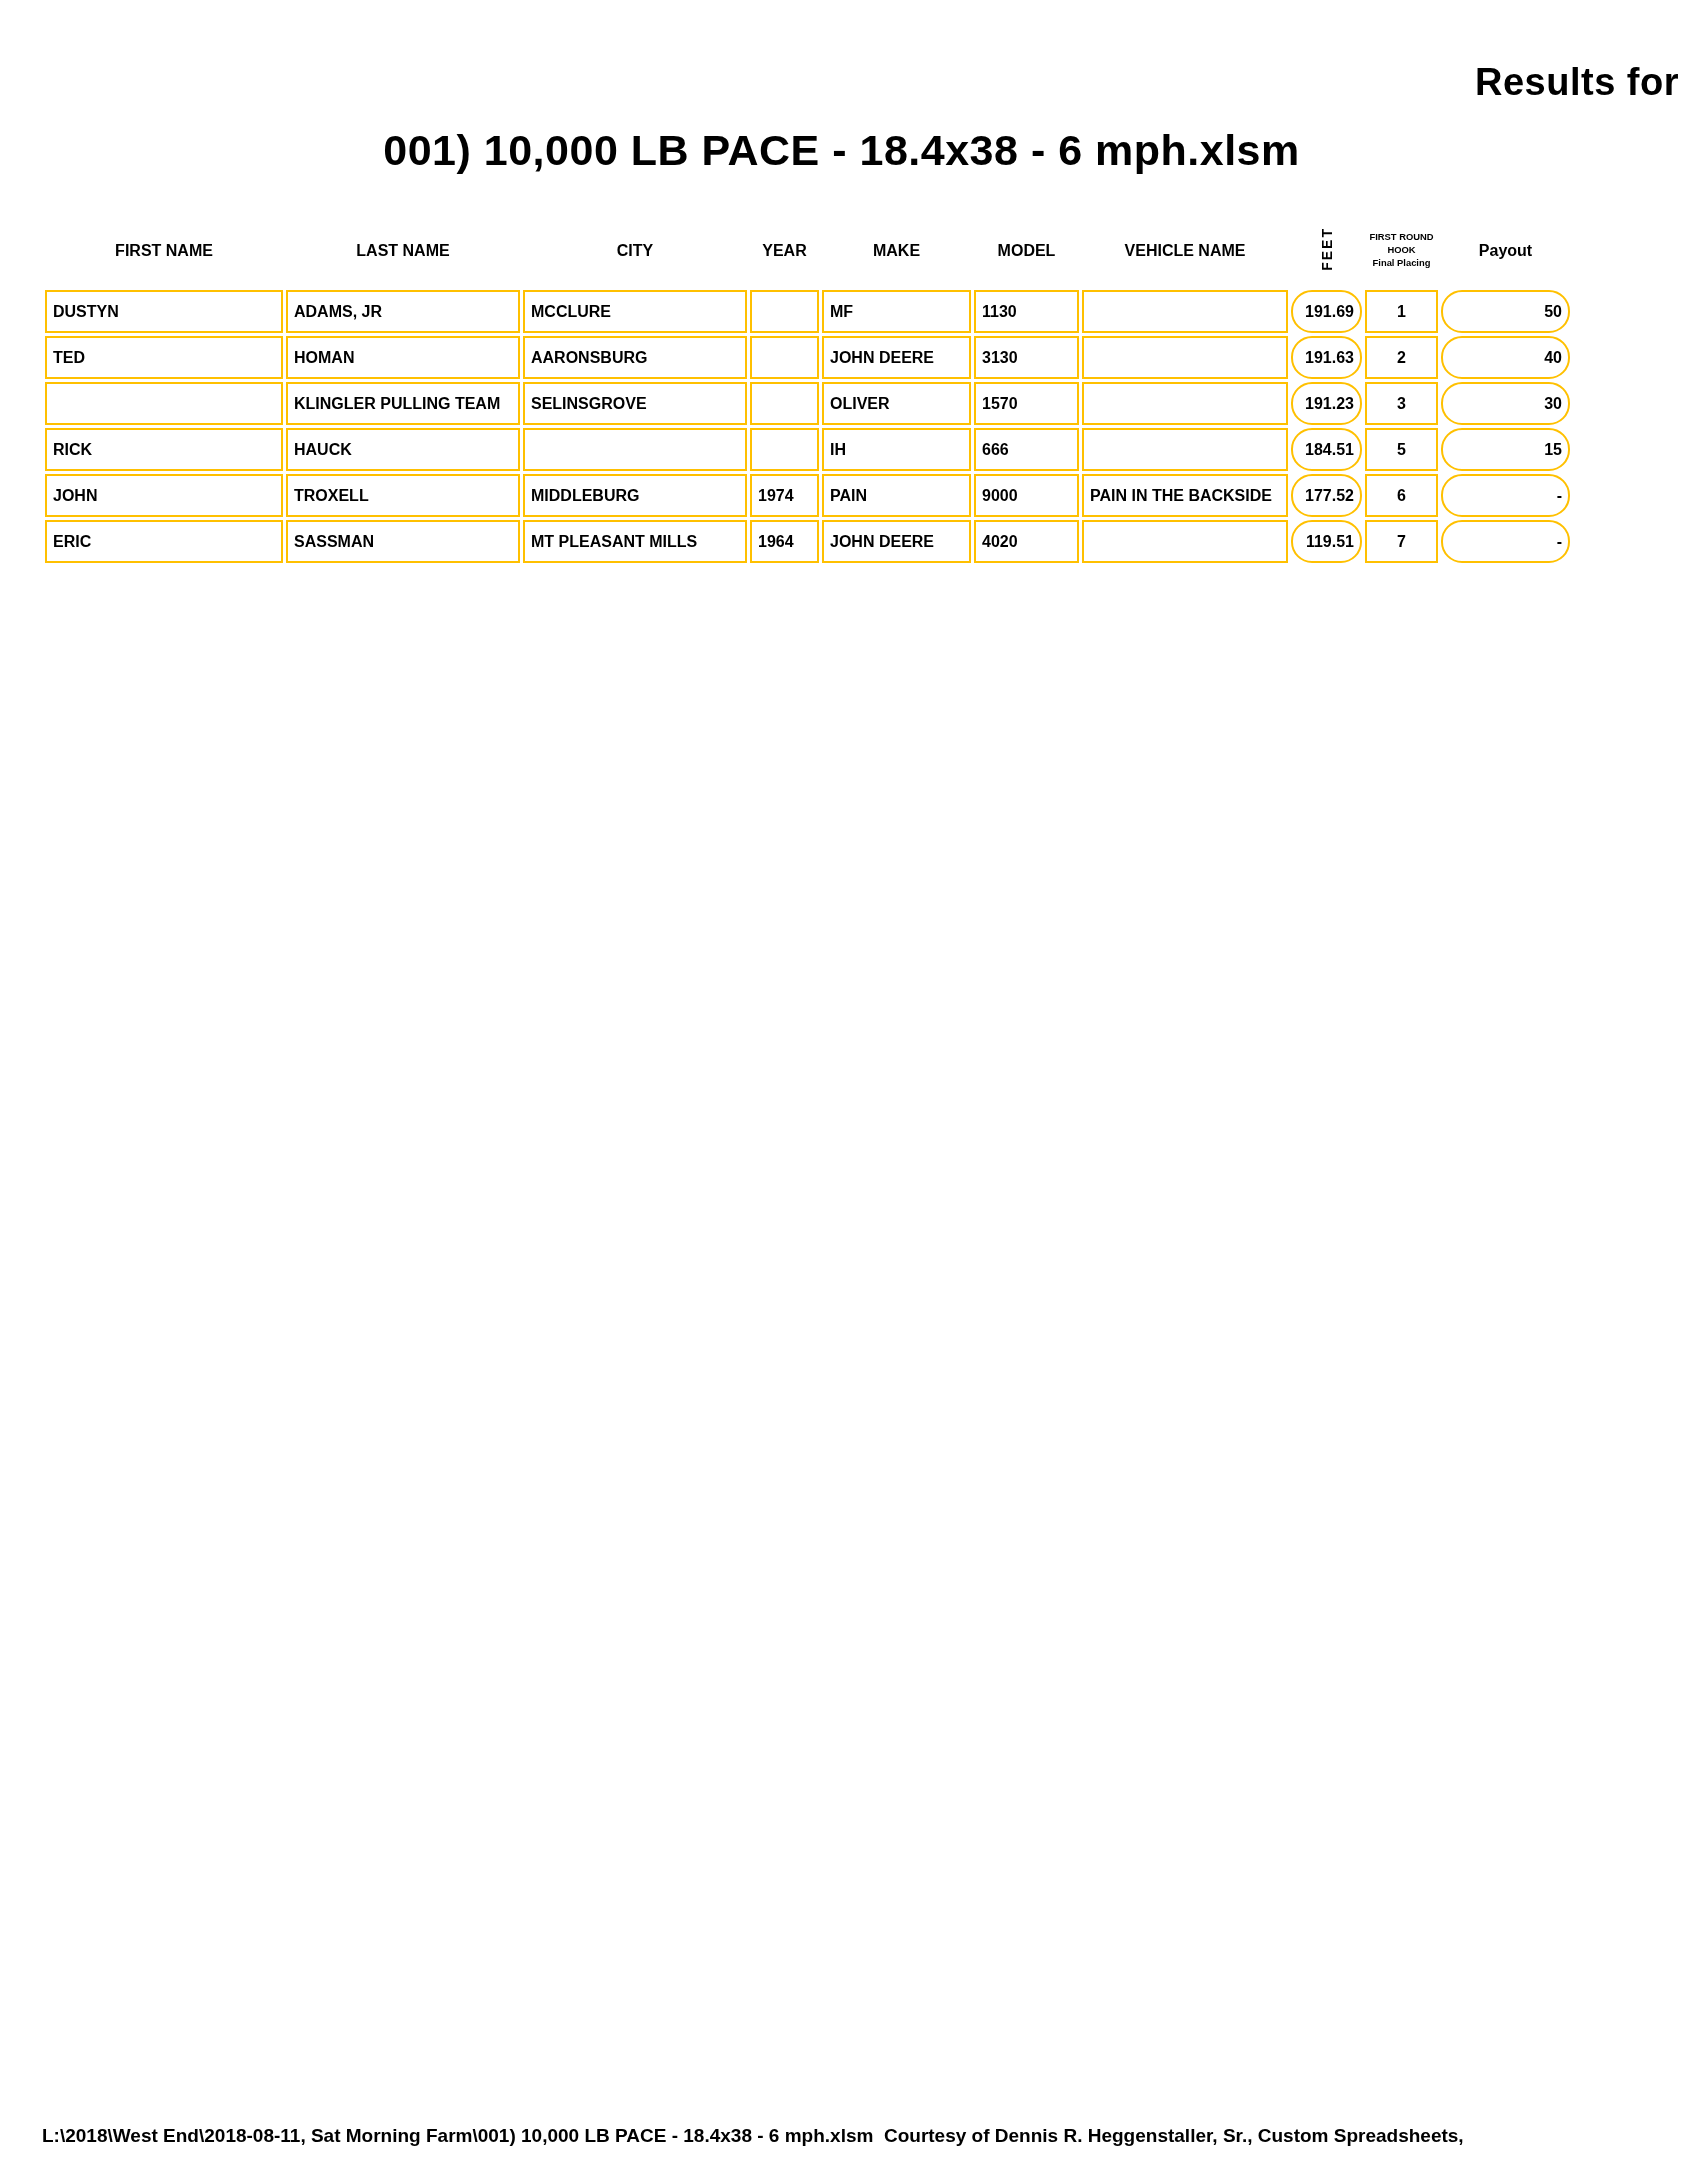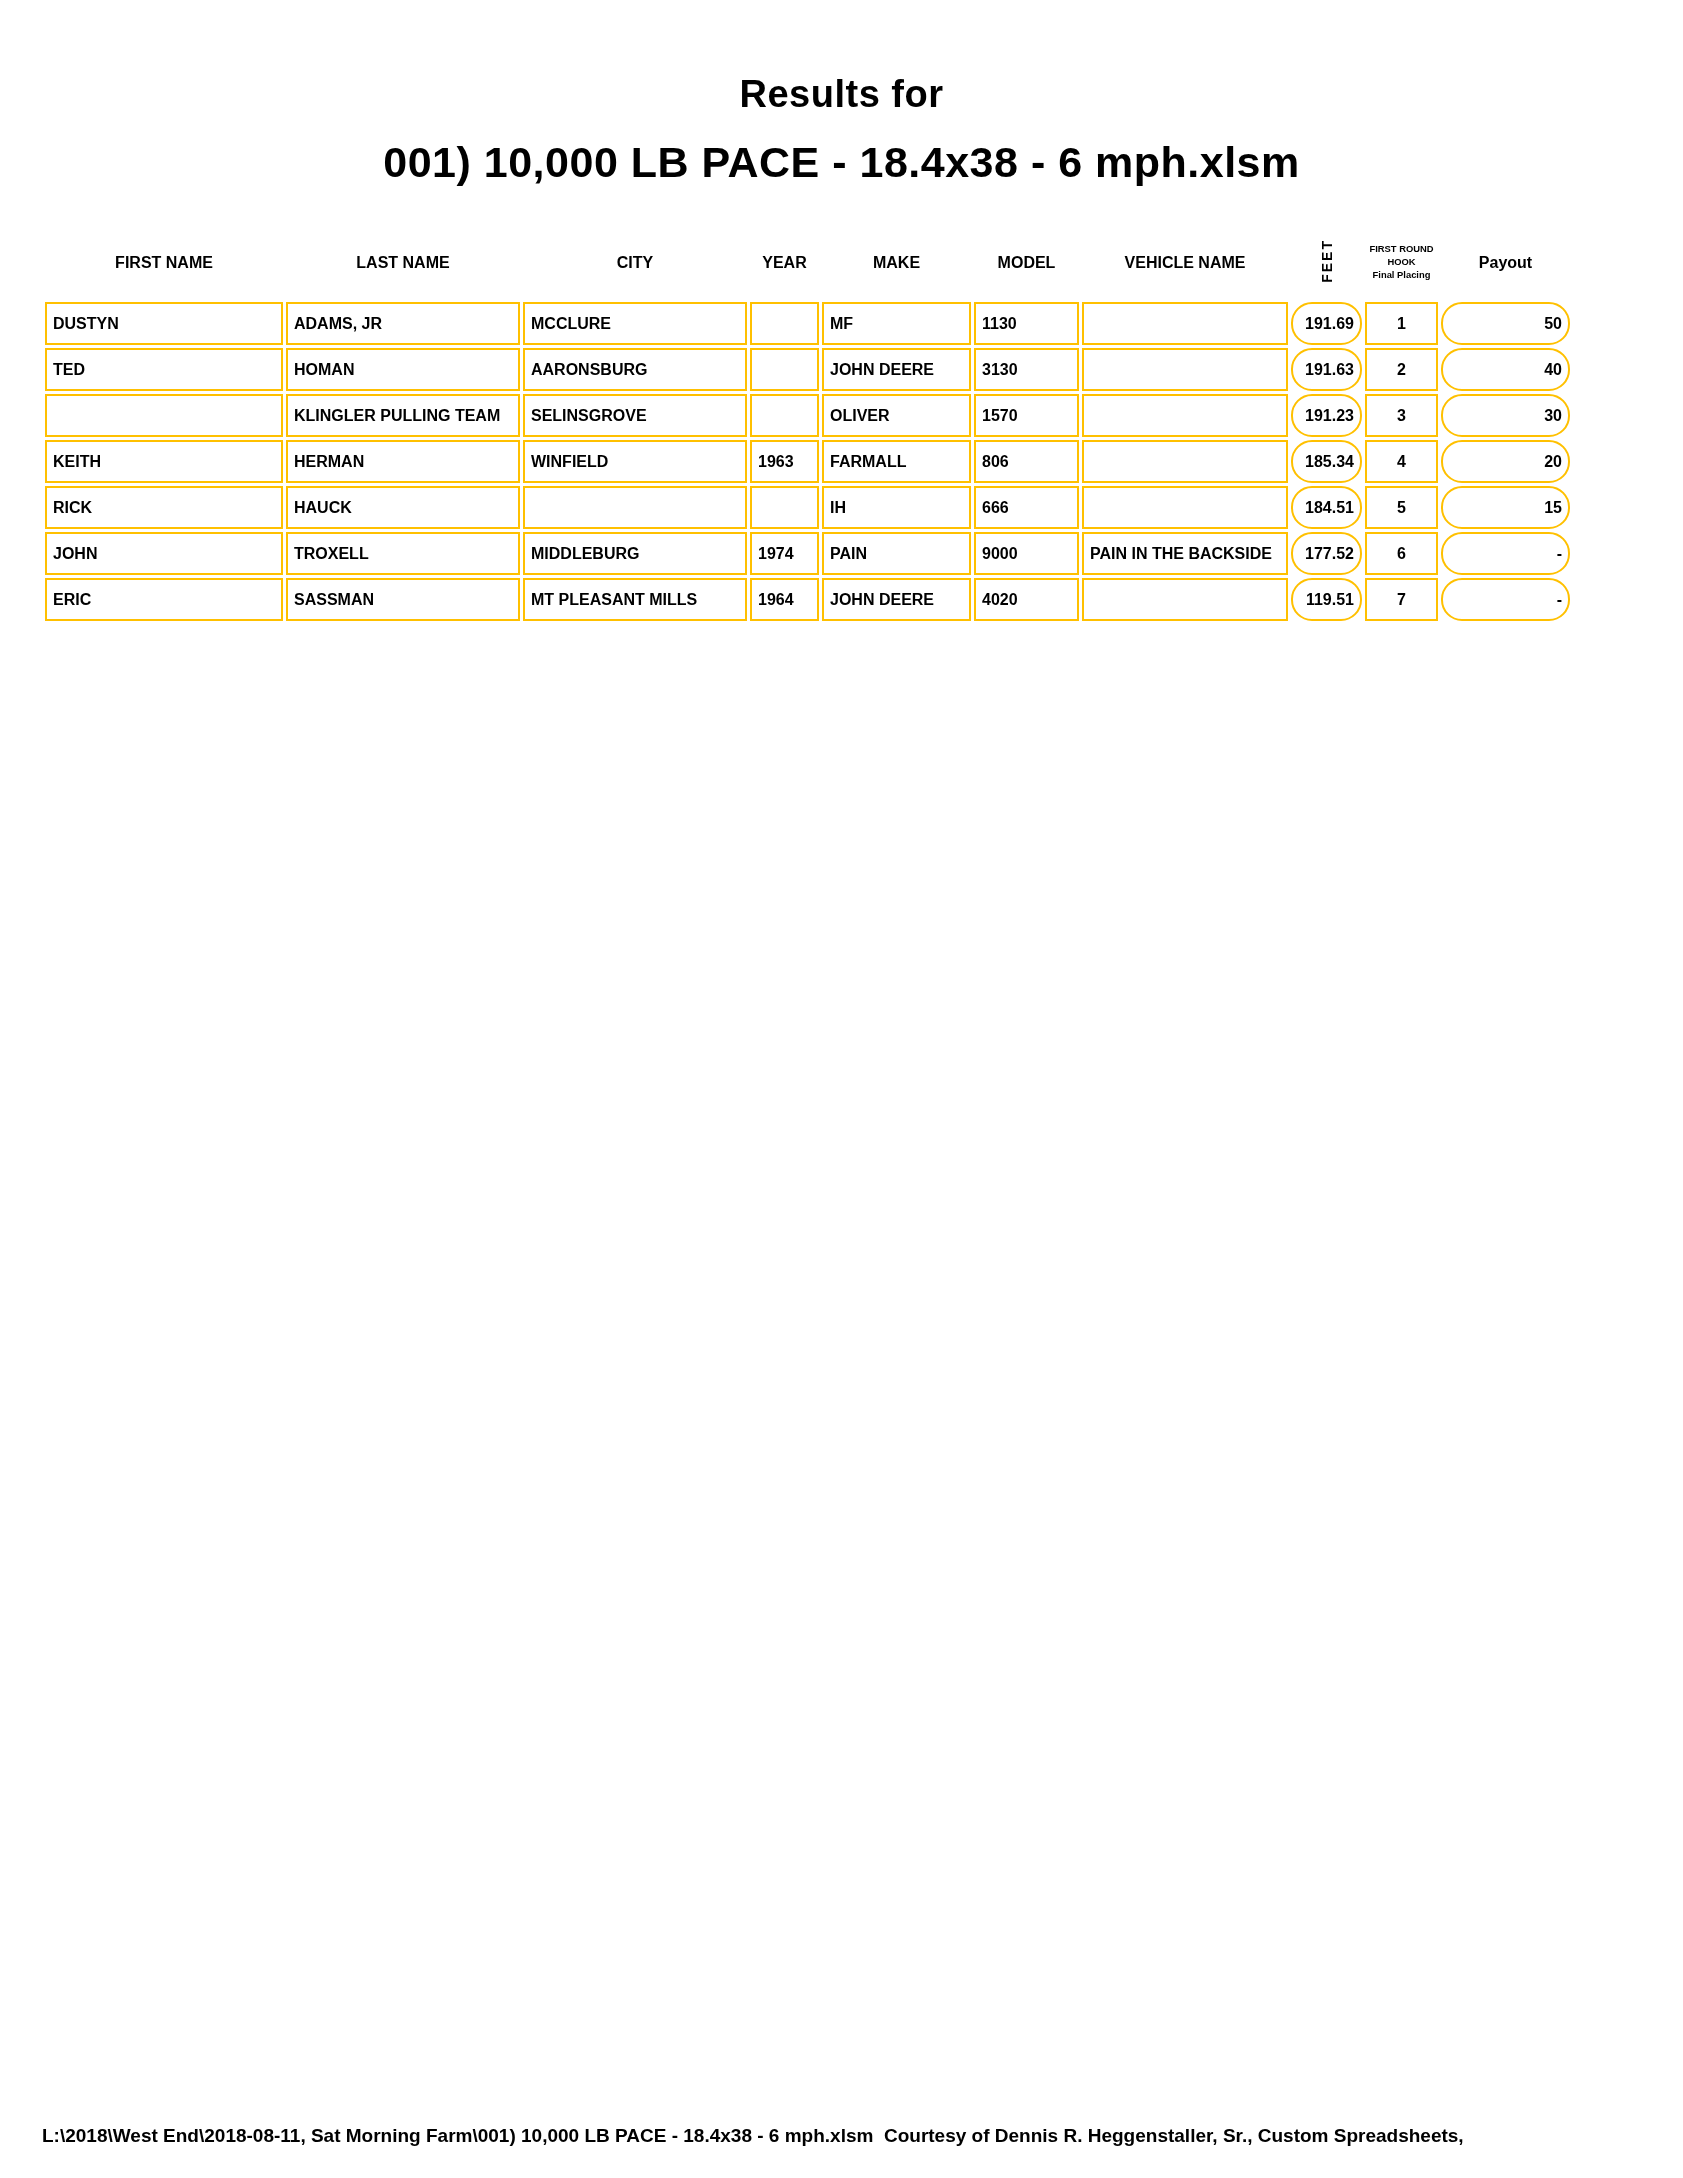--- a/index.html
+++ b/index.html
@@ -6,22 +6,22 @@
   .page {
     position:relative;
     width:1683px; height:2178px;
     background:#ffffff;
     color:#000000;
     font-family:"Liberation Sans", sans-serif;
     overflow:hidden;
     margin:0 auto;
   }
   .title-line1 {
-    margin:16px; padding-top:57px;
-    text-align:center;
+    margin:4px; padding-top:57px;
+    text-align:right;
     font-size:38px; font-weight:bold;
     letter-spacing:0.5px;
   }
   .title-line2 {
     margin:22px 0 0 0;
     text-align:center;
     font-size:43px; font-weight:bold;
     letter-spacing:0.5px;
   }
   table.results {
@@ -149,32 +149,20 @@
           <td class="al">SELINSGROVE</td>
           <td class="al"></td>
           <td class="al">OLIVER</td>
           <td class="al">1570</td>
           <td class="al"></td>
           <td class="ar">191.23</td>
           <td class="ac">3</td>
           <td class="ar">30</td>
         </tr>
         <tr>
-          <td class="al">KEITH</td>
-          <td class="al">HERMAN</td>
-          <td class="al">WINFIELD</td>
-          <td class="al">1963</td>
-          <td class="al">FARMALL</td>
-          <td class="al">806</td>
-          <td class="al"></td>
-          <td class="ar">185.34</td>
-          <td class="ac">4</td>
-          <td class="ar">20</td>
-        </tr>
-        <tr>
           <td class="al">RICK</td>
           <td class="al">HAUCK</td>
           <td class="al"></td>
           <td class="al"></td>
           <td class="al">IH</td>
           <td class="al">666</td>
           <td class="al"></td>
           <td class="ar">184.51</td>
           <td class="ac">5</td>
           <td class="ar">15</td>

